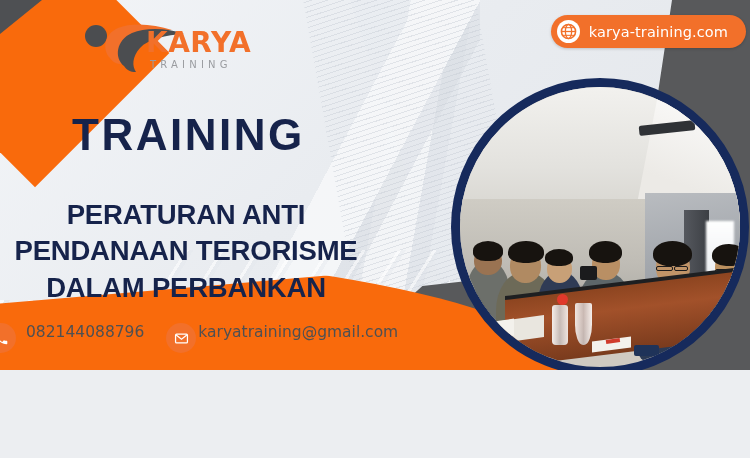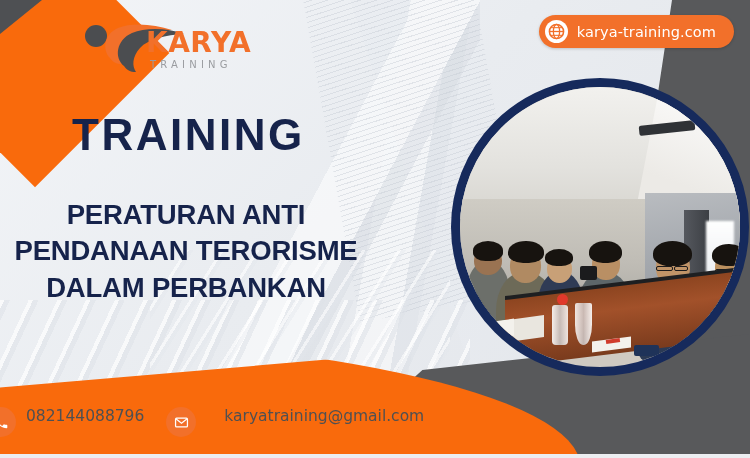--- a/index.html
+++ b/index.html
@@ -5,21 +5,21 @@
   * { margin:0; padding:0; box-sizing:border-box; }
   html, body {
     width:750px; height:458px;
     overflow:hidden;
     font-family:"Liberation Sans", sans-serif;
     background:#eceef1;
   }
 
   #poster {
     position:relative;
-    width:750px; height:454px;
+    width:750px; height:370px;
     overflow:hidden;
     background:#fdba74;
   }
 
   
   .bg-base {
     position:absolute; inset:0;
     background:
       linear-gradient(135deg,#f3f5f8 0%, #e9ecf0 45%, #e2e5ea 100%);
   }
@@ -96,21 +96,21 @@
     border-top-right-radius:100% 88%;
     clip-path:polygon(0 38%, 34% 26%, 62% 16%, 84% 22%, 100% 38%, 100% 100%, 0 100%);
   }
 
   
   .logo { position:absolute; left:80px; top:14px; width:190px; height:64px; }
   .logo svg { display:block; }
 
   
   .site-pill {
-    position:absolute; right:16px; top:15px;
+    position:absolute; right:4px; top:15px;
     height:33px;
     display:flex; align-items:center; gap:9px;
     padding:0 18px 0 6px;
     background:#f2702a;
     border-radius:18px;
     box-shadow:0 1px 3px rgba(0,0,0,.18);
   }
   .globe {
     width:23px; height:23px; border-radius:50%;
     background:#fff;
@@ -236,21 +236,21 @@
     display:flex; align-items:center; justify-content:center;
     flex:0 0 auto;
   }
   .phone-badge { margin-left:-14px; }
   .ctext {
     color:#4f5052; font-size:15.5px;
     font-family:"DejaVu Sans", sans-serif;
     white-space:nowrap;
   }
   .phone-text { margin-left:10px; margin-right:22px; }
-  .mail-text  { margin-left:28px; }
+  .mail-text  { margin-left:2px; }
 </style>
 </head>
 <body>
 
 <div id="poster">
 
   <div class="bg-base"></div>
   <div class="bg-building"></div>
   <div class="bg-louver"></div>
   <div class="bg-streaks"></div>

